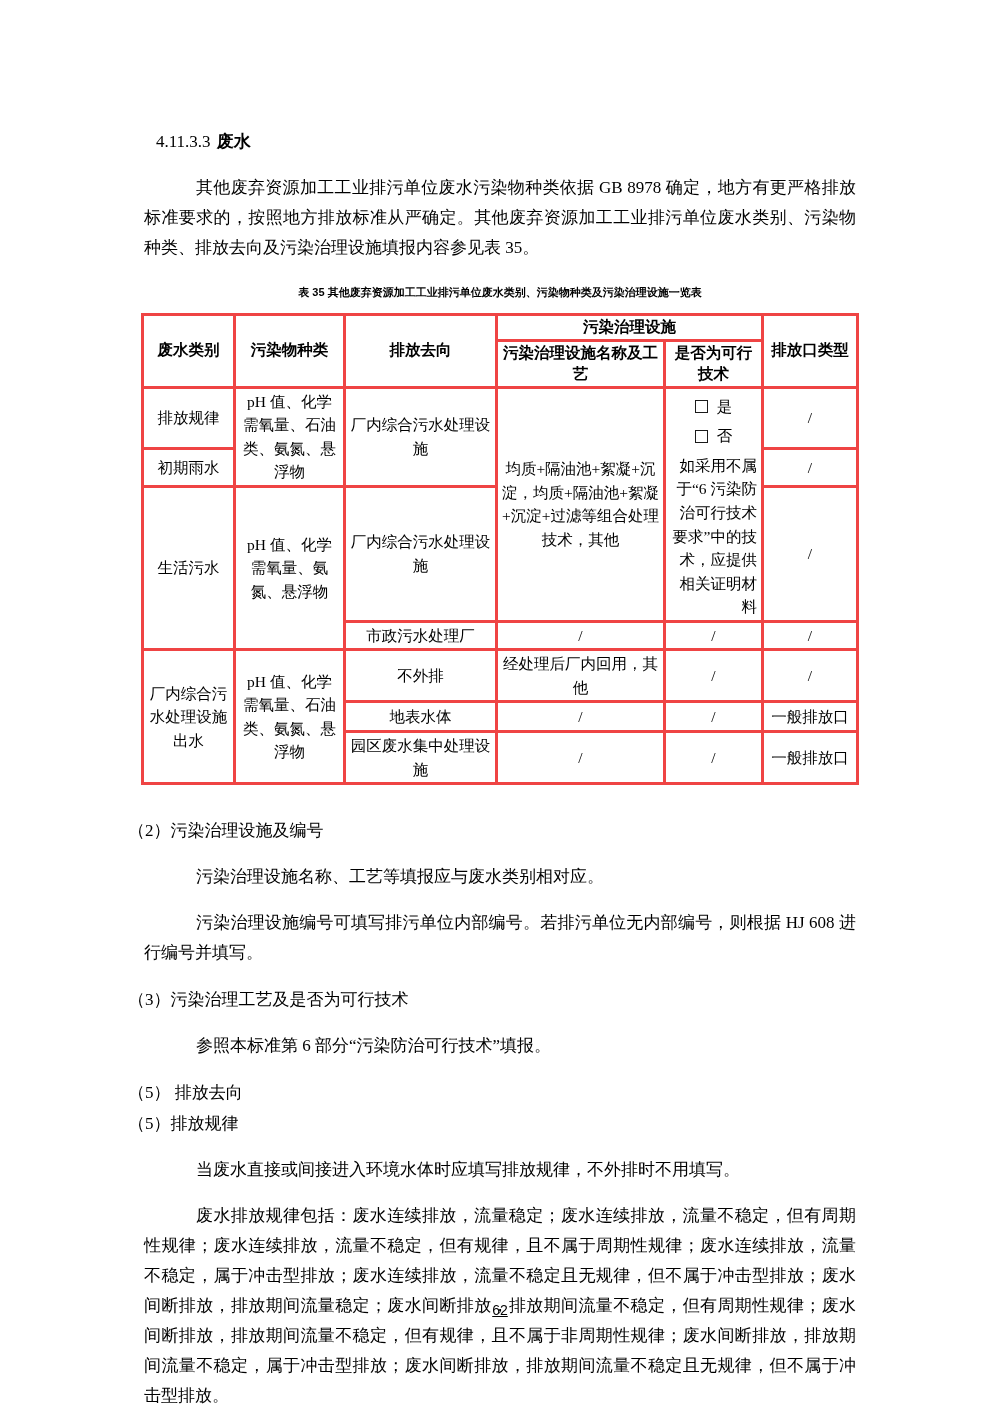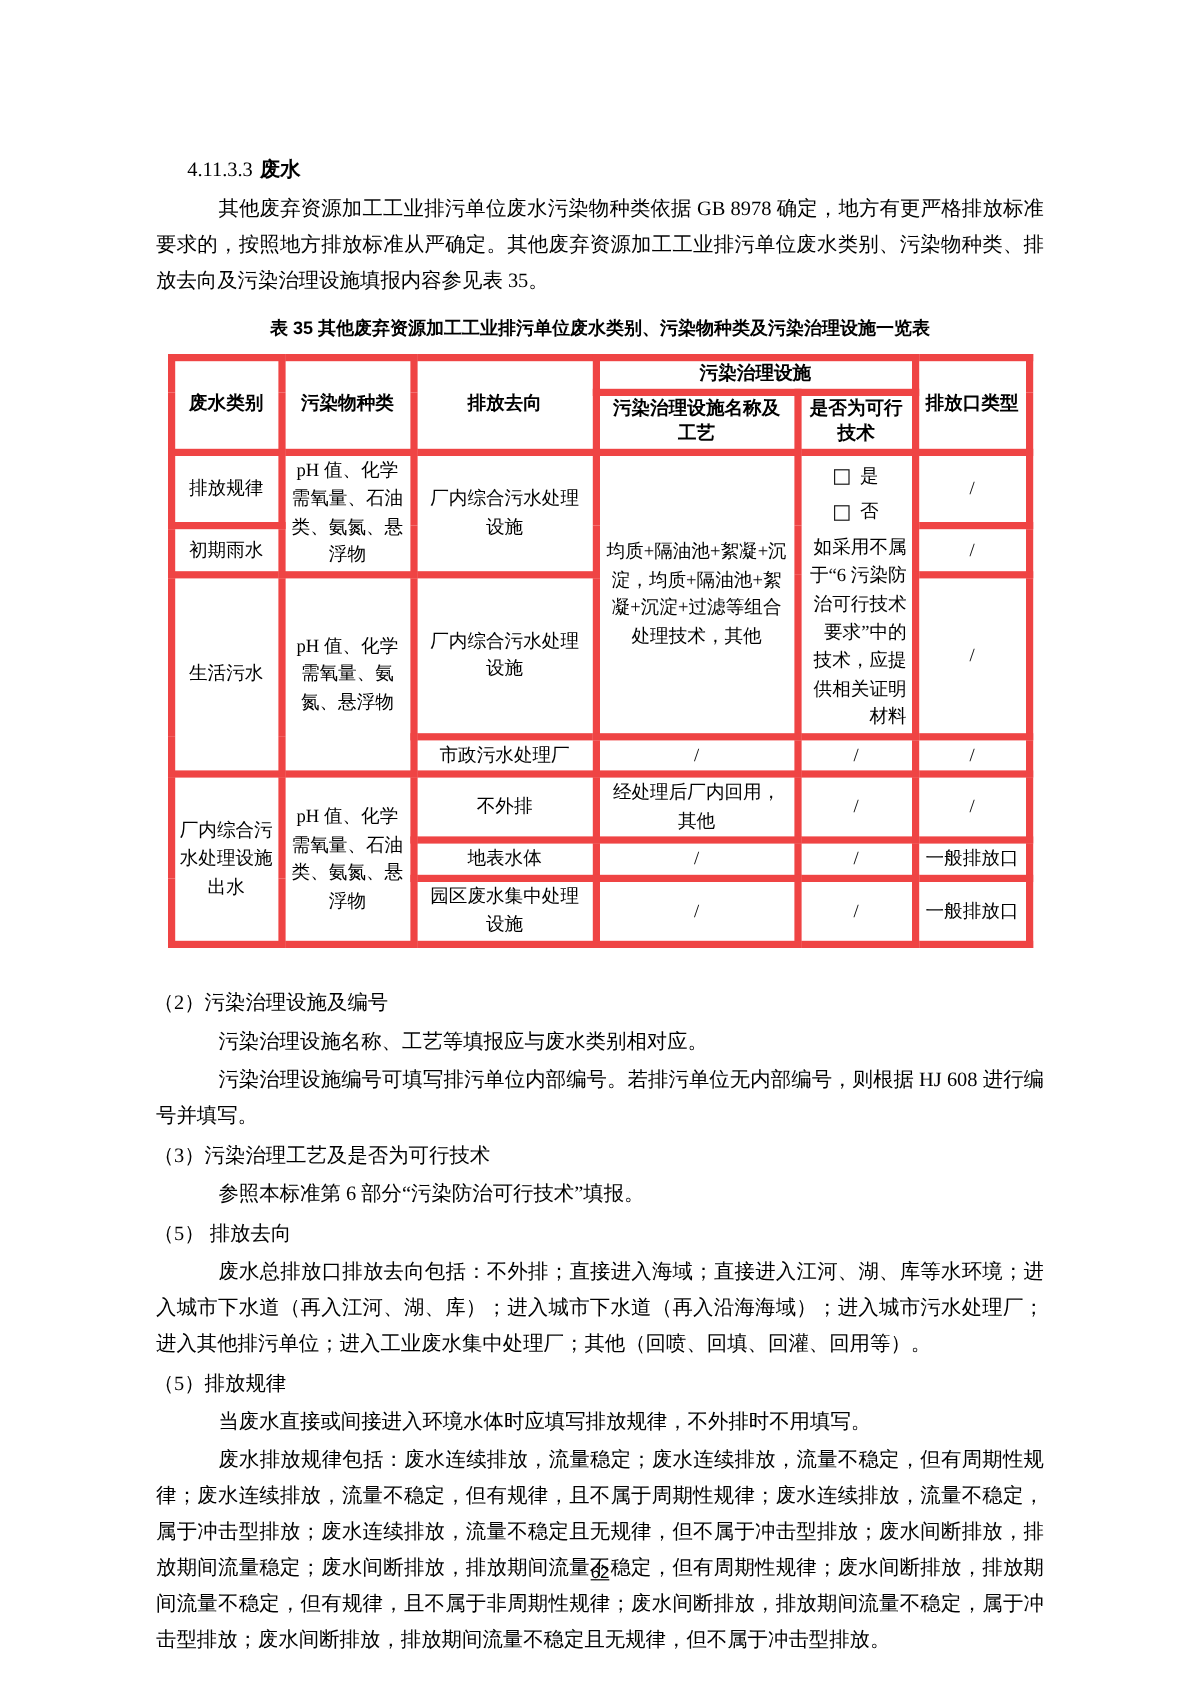--- a/index.html
+++ b/index.html
@@ -38,39 +38,39 @@
   }
   .sec-label {
     font-size: 17px;
     line-height: 31px;
   }
   .para {
     font-size: 17px;
     line-height: 30px;
     text-align: justify;
     text-indent: 52px;
-    margin: 2px;
+    margin: 16px;
   }
   .tbl-title {
     text-align: center;
     font-weight: bold;
     font-family: "Liberation Sans", sans-serif;
-    font-size: 15px;
+    font-size: 11px;
     line-height: 26px;
     margin-top: 12px;
   }
   table.main {
     border-collapse: collapse;
     table-layout: fixed;
     width: 715px;
     margin: 8px auto 0 auto;
     border: 2px solid #1a1a1a;
   }
   table.main th, table.main td {
-    border: 6px solid #ef4444;
+    border: 3px solid #ef4444;
     font-size: 15.5px;
     text-align: center;
     vertical-align: middle;
     padding: 1px 4px;
     line-height: 1.52;
     overflow: hidden;
   }
   table.main th {
     font-weight: bold;
     line-height: 1.35;
@@ -201,21 +201,20 @@
     <div class="sec2-gap">
       <div class="sec-label">（2）污染治理设施及编号</div>
       <p class="para">污染治理设施名称、工艺等填报应与废水类别相对应。</p>
       <p class="para">污染治理设施编号可填写排污单位内部编号。若排污单位无内部编号，则根据 HJ 608 进行编号并填写。</p>
     </div>
 
     <div class="sec-label">（3）污染治理工艺及是否为可行技术</div>
     <p class="para">参照本标准第 6 部分“污染防治可行技术”填报。</p>
 
     <div class="sec-label">（5） 排放去向</div>
-    <p class="para">废水总排放口排放去向包括：不外排；直接进入海域；直接进入江河、湖、库等水环境；进入城市下水道（再入江河、湖、库）；进入城市下水道（再入沿海海域）；进入城市污水处理厂；进入其他排污单位；进入工业废水集中处理厂；其他（回喷、回填、回灌、回用等）。</p>
 
     <div class="sec-label">（5）排放规律</div>
     <p class="para">当废水直接或间接进入环境水体时应填写排放规律，不外排时不用填写。</p>
     <p class="para">废水排放规律包括：废水连续排放，流量稳定；废水连续排放，流量不稳定，但有周期性规律；废水连续排放，流量不稳定，但有规律，且不属于周期性规律；废水连续排放，流量不稳定，属于冲击型排放；废水连续排放，流量不稳定且无规律，但不属于冲击型排放；废水间断排放，排放期间流量稳定；废水间断排放，排放期间流量不稳定，但有周期性规律；废水间断排放，排放期间流量不稳定，但有规律，且不属于非周期性规律；废水间断排放，排放期间流量不稳定，属于冲击型排放；废水间断排放，排放期间流量不稳定且无规律，但不属于冲击型排放。</p>
 
   </div>
 
   <div class="page-number">62</div>
 </div>
 

